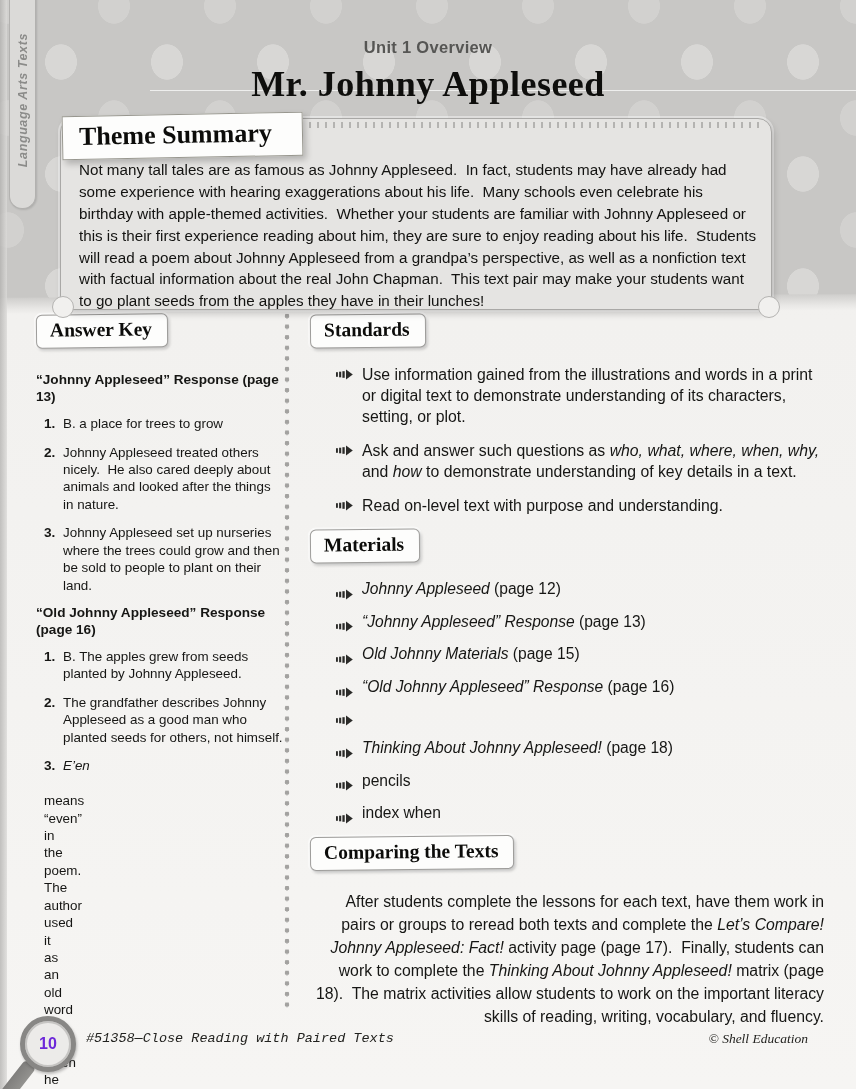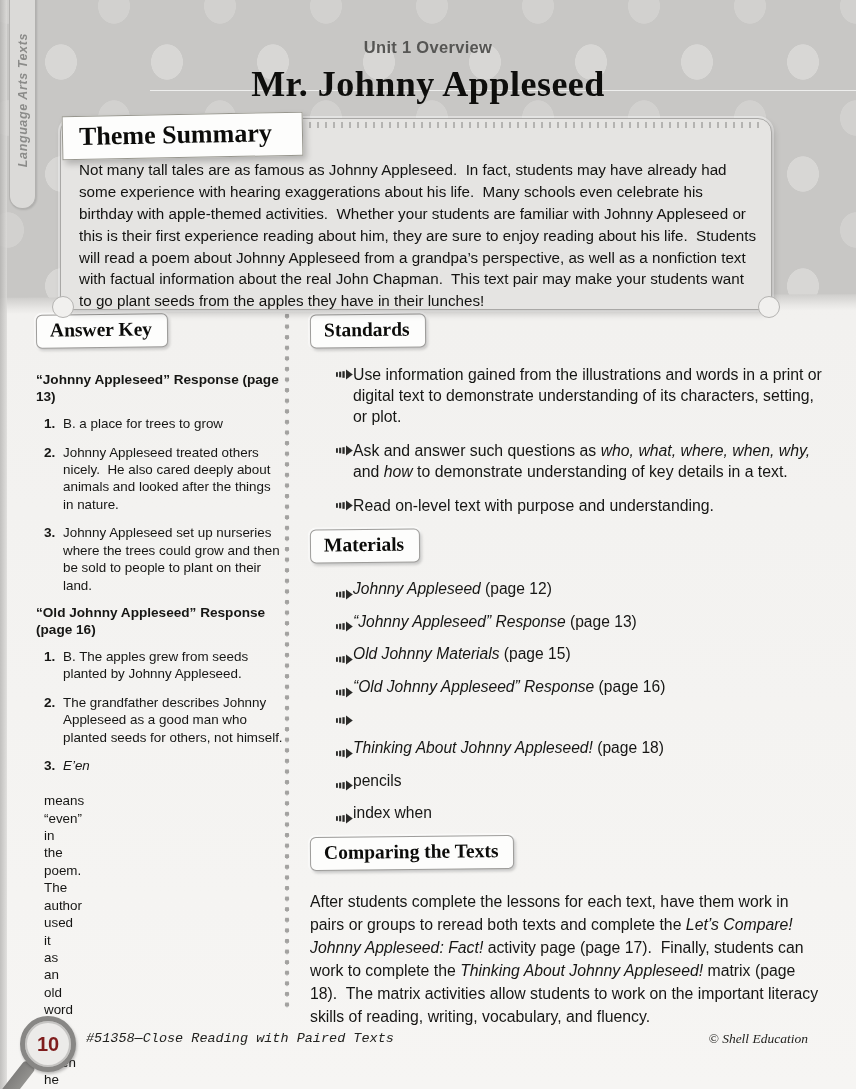--- a/index.html
+++ b/index.html
@@ -92,42 +92,42 @@
   }
   
   .ak-subhead{font-size:13.6px; font-weight:bold; line-height:1.25; margin:10px 0 9px 0; white-space:pre-wrap;}
   .ak-list{counter-reset:ak;}
   .ak-item{
     display:grid; grid-template-columns:19px 1fr; margin:0 0 11px 8px;
     font-size:13.4px; line-height:1.3; white-space:pre-wrap;
   }
   .ak-item::before{counter-increment:ak; content:counter(ak) "."; font-weight:bold; font-size:13.6px;}
   
-  .b-row{display:flex; margin:0 0 13px 26px; align-items:flex-start;}
+  .b-row{display:flex; gap:9px; margin:0 0 13px 26px; align-items:flex-start;}
   .b-icon{flex:0 0 auto; margin-top:5px; line-height:0;}
   .b-icon svg{fill:#2b2b29;}
   .b-text{font-size:15.8px; line-height:1.33; white-space:pre-wrap;}
   .materials .b-row{margin-bottom:12px;align-items:flex-end;}
   .materials .b-text{font-size:15.6px;}
-  .cmp-body{font-size:15.8px; line-height:1.46; margin-top:4px; white-space:pre-wrap;}
+  .cmp-body{font-size:15.8px; line-height:1.46; margin-top:4px; white-space:pre-wrap;text-align:right;}
   .sec{margin-bottom:6px;}
   .right-col .tag{margin-bottom:16px;}
   
   .badge-handle{
     position:absolute; left:8px; top:1058px; width:14px; height:52px;
     background:linear-gradient(90deg,#7f7e7c,#93928f); border-radius:5px;
     transform:rotate(38deg); z-index:2;
   }
   .page-badge{
     position:absolute; left:20px; top:1016px; width:46px; height:46px; z-index:3;
     background:#ecebe9; border:5px solid #88878   5;
     border:5px solid #888785; border-radius:50%;
     box-shadow:inset 0 0 0 2px #c6c5c3, 1px 2px 3px rgba(0,0,0,.25);
     display:flex; align-items:center; justify-content:center;
-    font-size:20px; font-weight:bold; color:#7f1d1d;
+    font-size:16px; font-weight:bold; color:#6d28d9;
   }
   .footer-book{
     position:absolute; left:86px; top:1031px; font-family:Liberation Mono, monospace;
     font-style:italic; font-size:13.5px; color:#22221f; z-index:2;
   }
   .footer-pub{
     position:absolute; right:48px; top:1031px; font-family:"Liberation Serif", serif;
     font-style:italic; font-size:13.5px; color:#22221f; z-index:2;
   }
   i{font-style:italic;}

